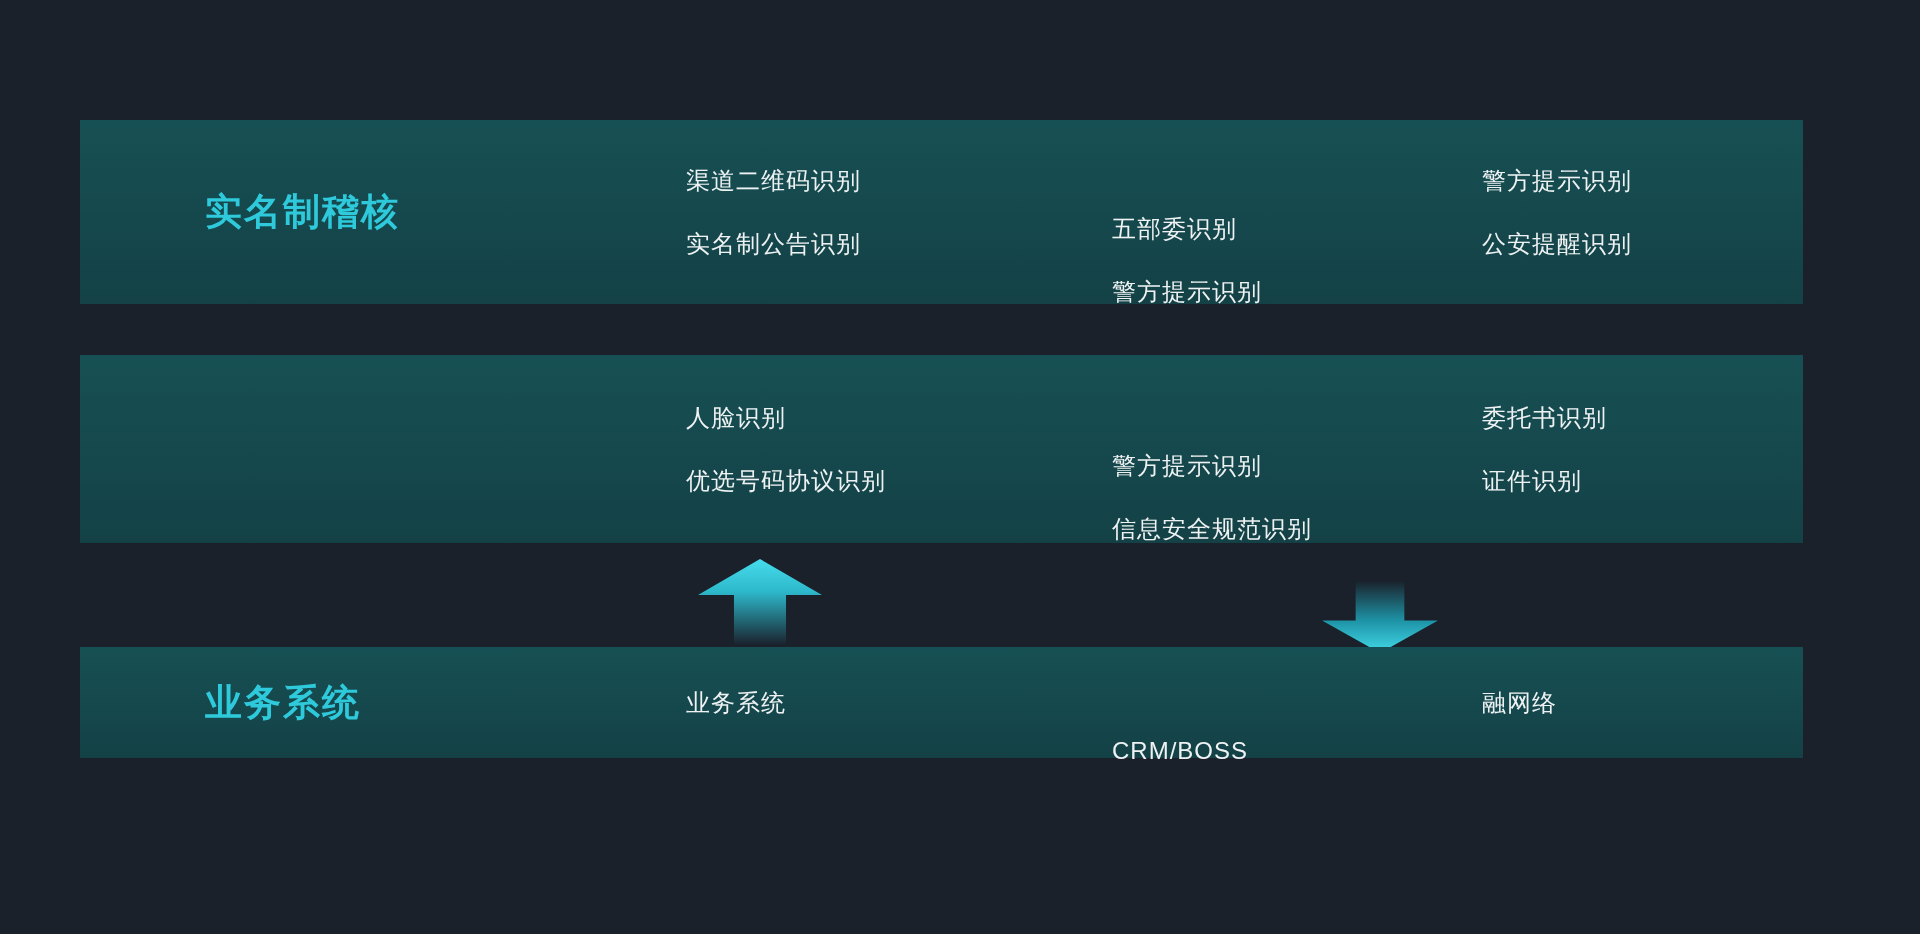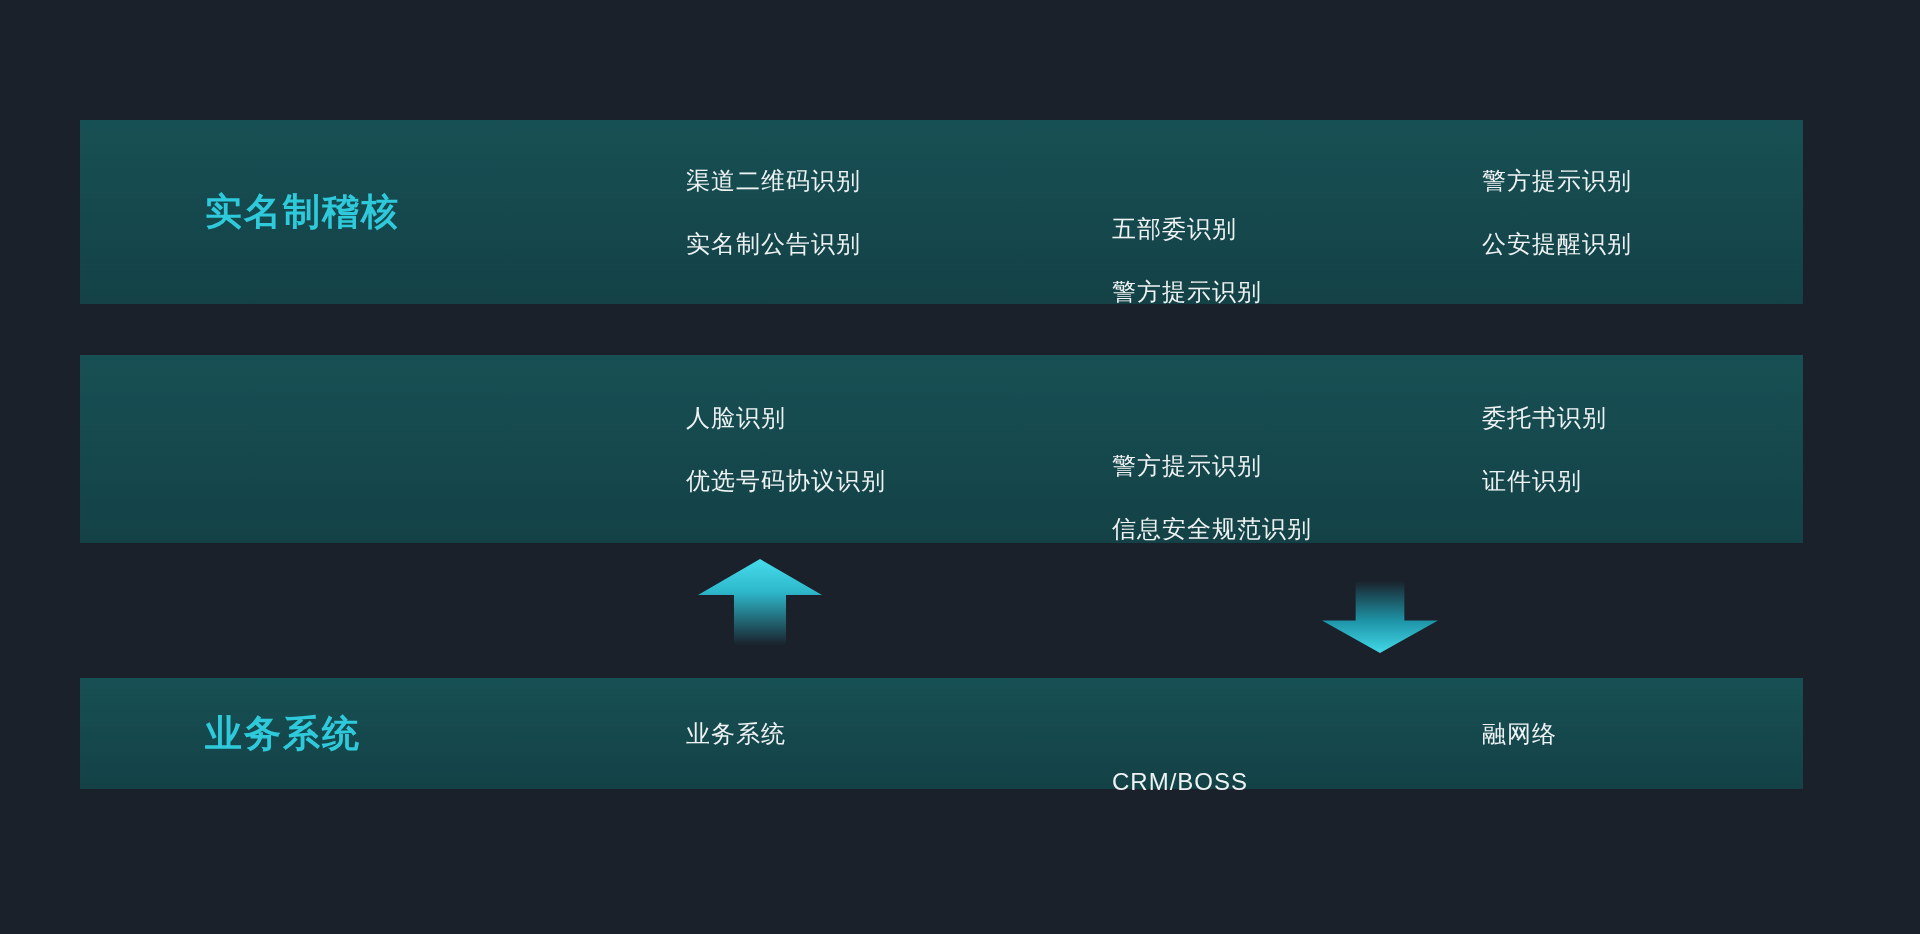--- a/index.html
+++ b/index.html
@@ -20,21 +20,21 @@
 
   .band {
     position: absolute;
     left: 80px;
     width: 1723px;
     background: linear-gradient(180deg, #175054 0%, #134146 100%);
   }
 
   .band-1 { top: 120px;  height: 184px; }
   .band-2 { top: 355px;  height: 188px; }
-  .band-3 { top: 678px;  height: 111px; }
+  .band-3 { top: 647px;  height: 111px; }
 
   .band-label {
     position: absolute;
     left: 125px;
     top: 0;
     height: 100%;
     display: flex;
     align-items: center;
     font-size: 37px;
     font-weight: bold;

